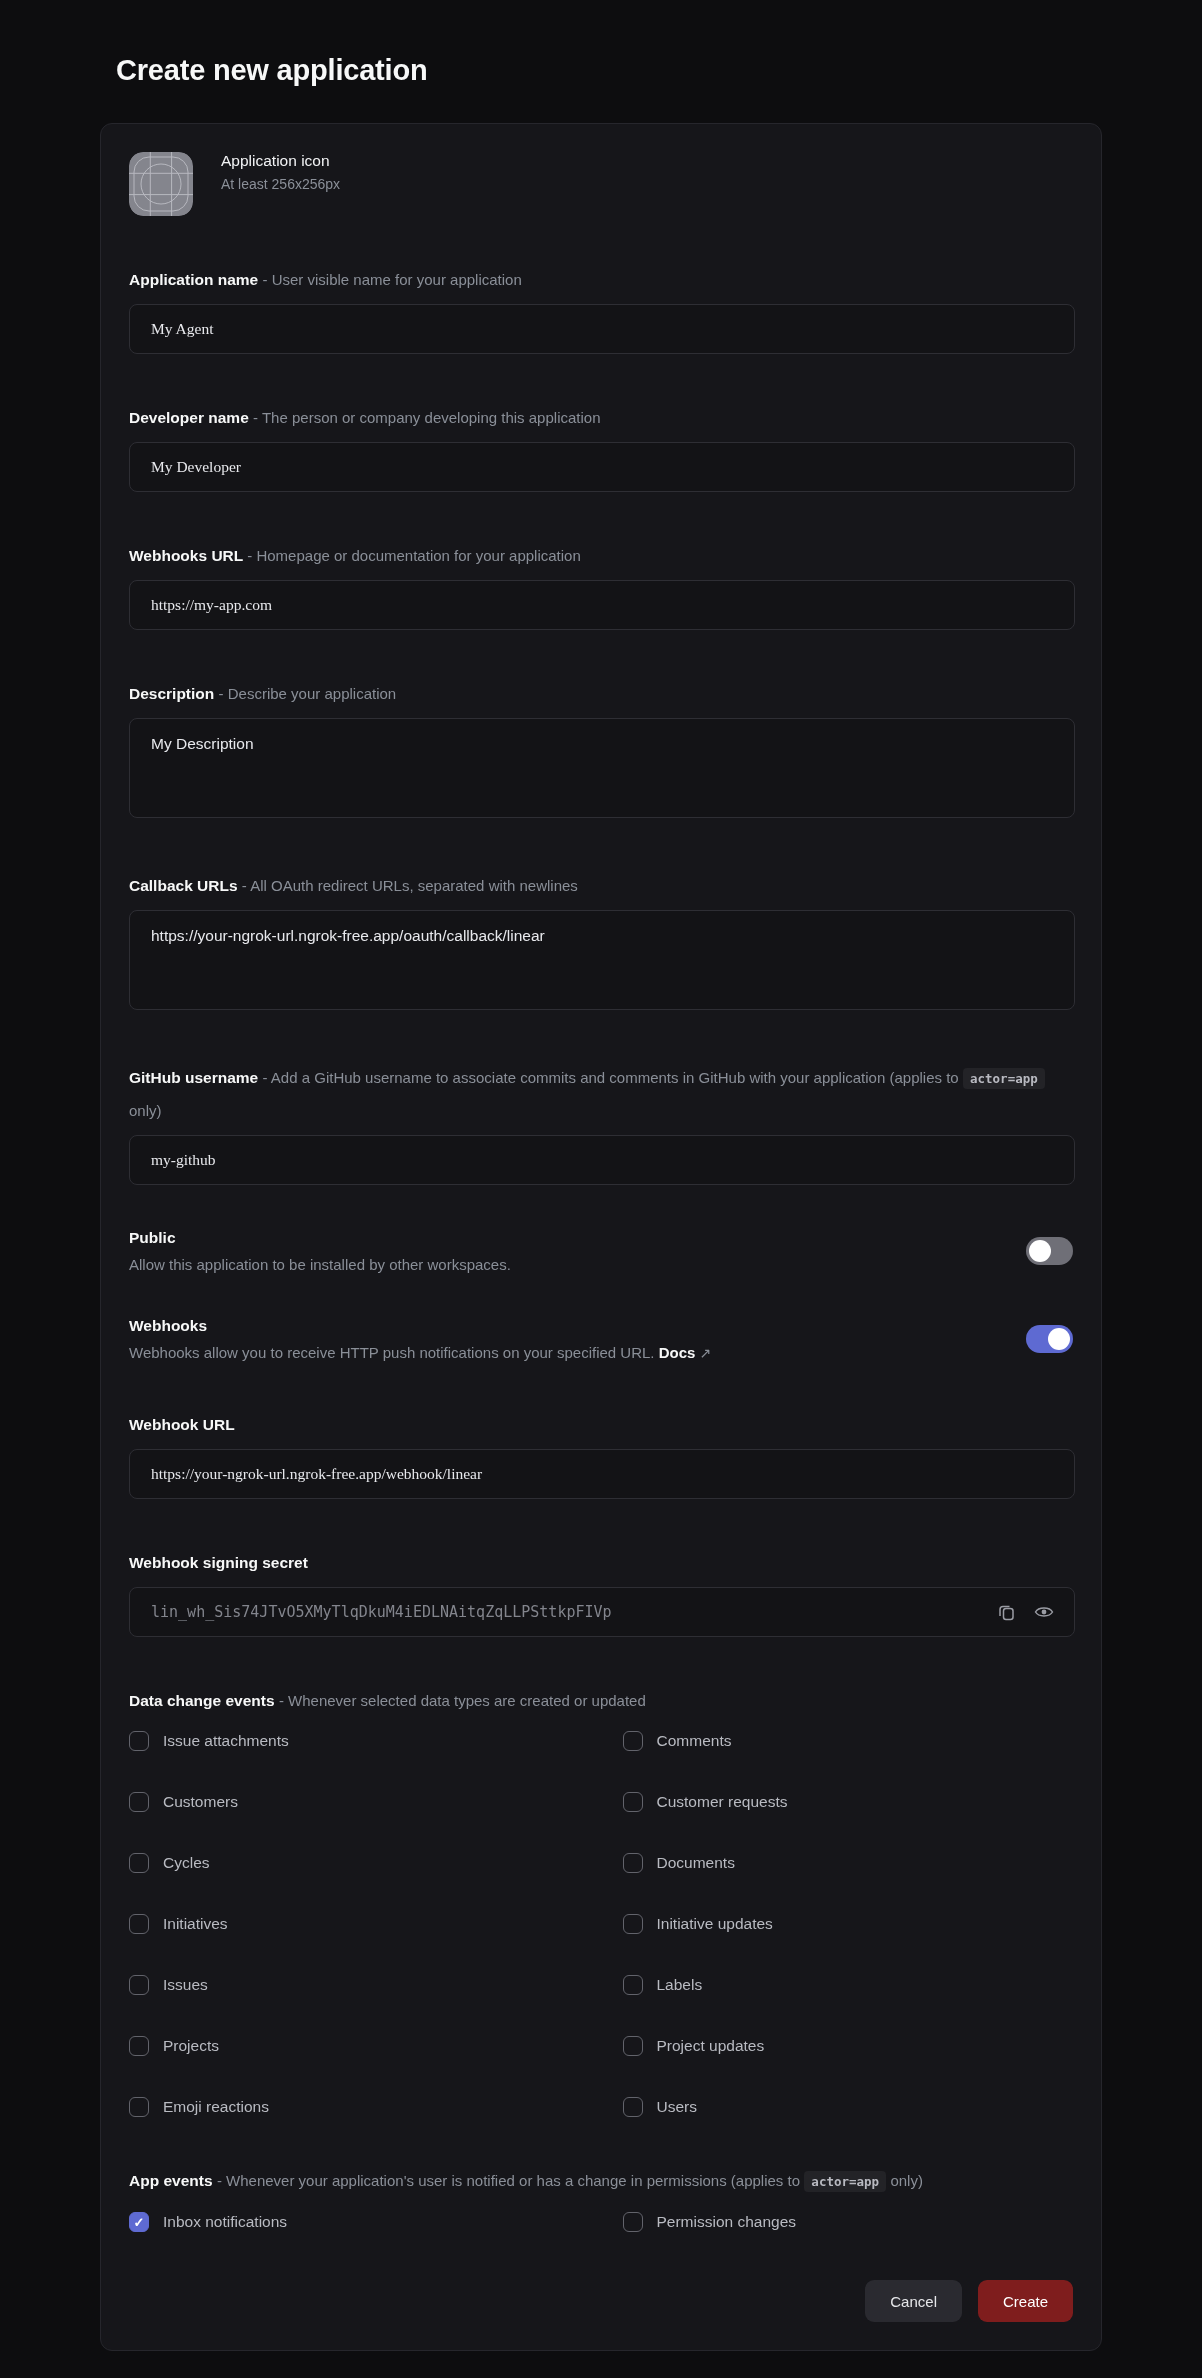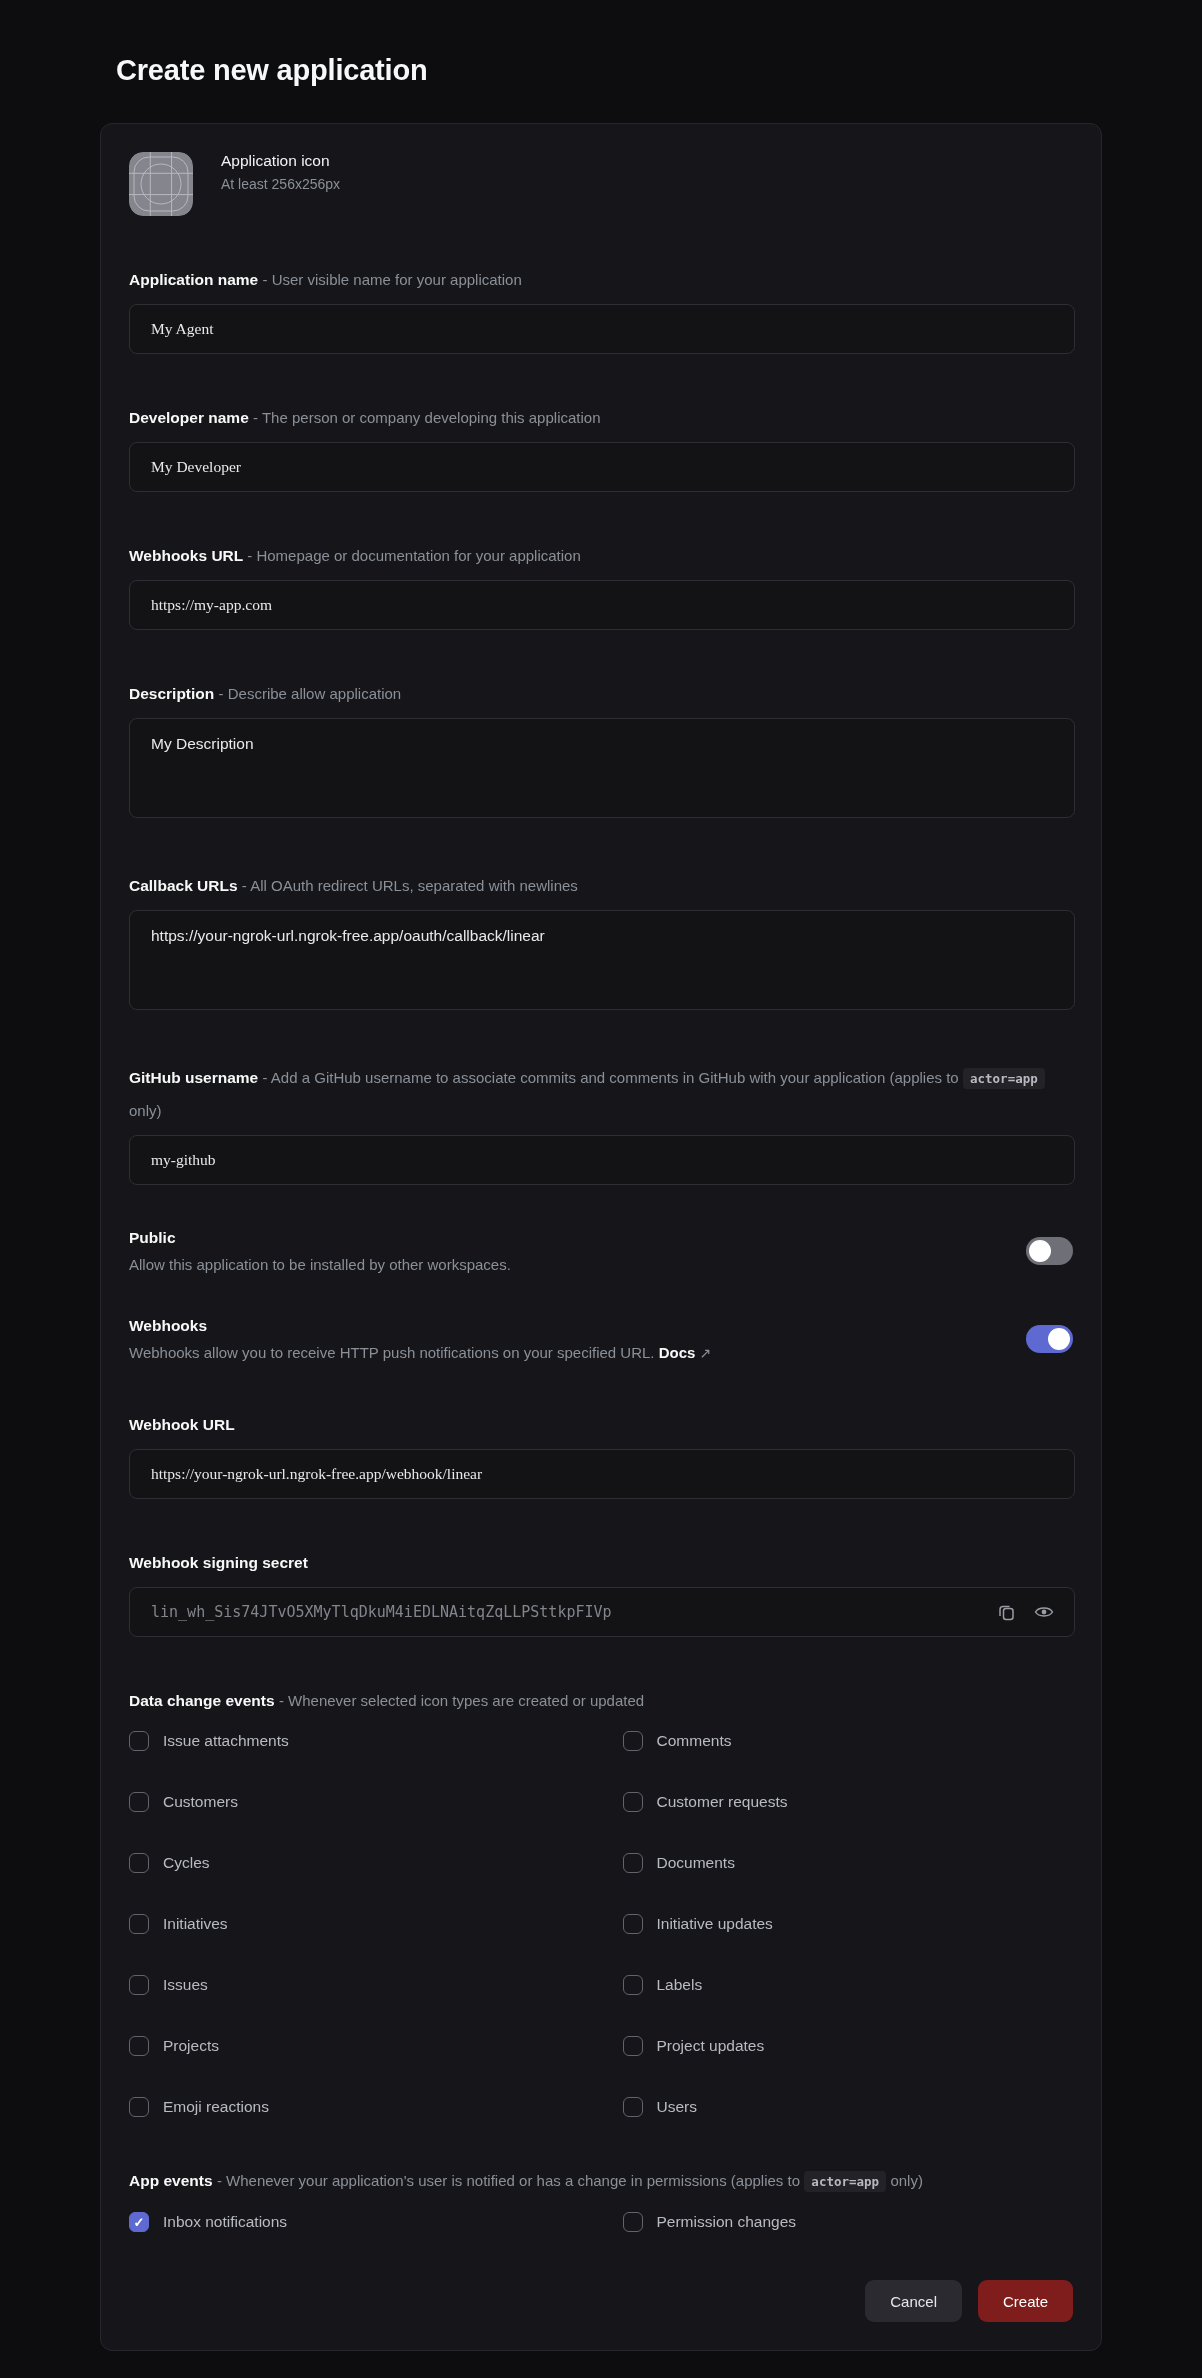--- a/index.html
+++ b/index.html
@@ -154,21 +154,21 @@
       <div class="field-label">
         <span>Webhooks URL</span>
         <span class="hint">- Homepage or documentation for your application</span>
       </div>
       <input class="text-input" type="text" value="https://my-app.com" style="">
     </div>
 
     <div class="field">
       <div class="field-label">
         <span>Description</span>
-        <span class="hint">- Describe allow application</span>
+        <span class="hint">- Describe your application</span>
       </div>
       <textarea class="text-area" style="">My Description</textarea>
     </div>
 
     <div class="field">
       <div class="field-label">
         <span>Callback URLs</span>
         <span class="hint">- All OAuth redirect URLs, separated with newlines</span>
       </div>
       <textarea class="text-area" style="">https://your-ngrok-url.ngrok-free.app/oauth/callback/linear</textarea>
@@ -232,21 +232,21 @@
             <path d="M1.5 10 C4.5 4.8, 15.5 4.8, 18.5 10 C15.5 15.2, 4.5 15.2, 1.5 10 Z"></path>
             <circle cx="10" cy="10" r="2.4" fill="currentColor" stroke="none"></circle>
           </svg>
         </button>
       </div>
     </div>
 
     <div class="field">
       <div class="field-label">
         <span>Data change events</span>
-        <span class="hint">- Whenever selected icon types are created or updated</span>
+        <span class="hint">- Whenever selected data types are created or updated</span>
       </div>
       <div class="check-grid">
         <label class="check-item">
           <span class="box"></span>
           <span class="check-label">Issue attachments</span>
         </label>
         <label class="check-item">
           <span class="box"></span>
           <span class="check-label">Comments</span>
         </label>

